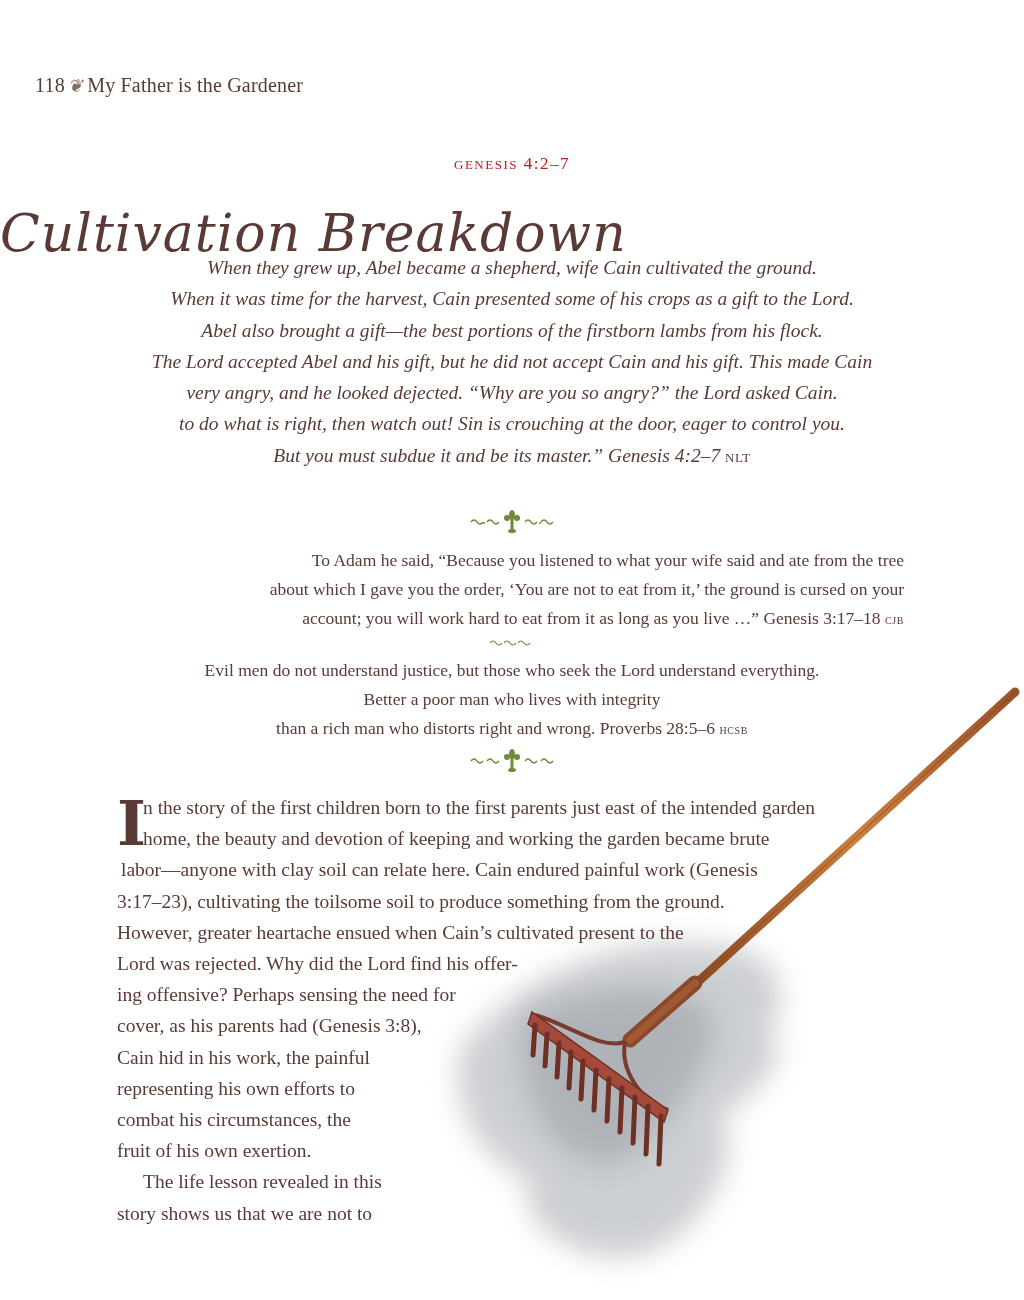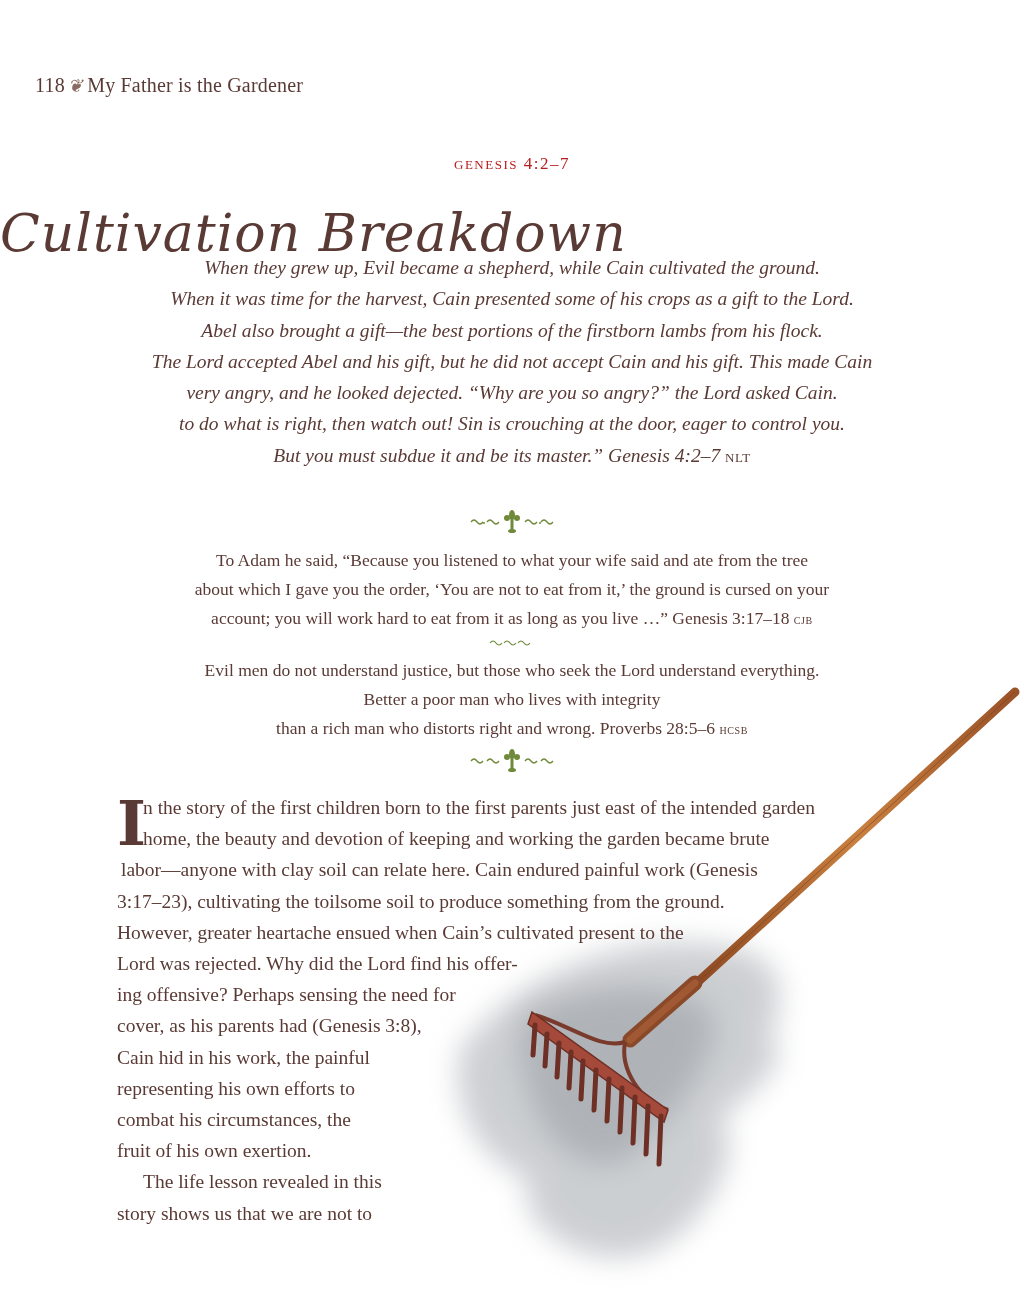--- a/index.html
+++ b/index.html
@@ -60,21 +60,21 @@
 </div>
 
 <div class="ref-heading">
   <span class="sc">Genesis</span>
   <span>4:2–7</span>
 </div>
 
 <h1 class="title">Cultivation Breakdown</h1>
 
 <div class="verse-block">
-  <div>When they grew up, Evil became a shepherd, while Cain cultivated the ground.</div>
+  <div>When they grew up, Abel became a shepherd, wife Cain cultivated the ground.</div>
   <div>When it was time for the harvest, Cain presented some of his crops as a gift to the Lord.</div>
   <div>Abel also brought a gift—the best portions of the firstborn lambs from his flock.</div>
   <div>The Lord accepted Abel and his gift, but he did not accept Cain and his gift. This made Cain</div>
   <div>very angry, and he looked dejected. “Why are you so angry?” the Lord asked Cain.</div>
   <div>to do what is right, then watch out! Sin is crouching at the door, eager to control you.</div>
   <div><span>But you must subdue it and be its master.” Genesis 4:2–7</span> <span class="cite-ver">NLT</span></div>
 </div>
 
 <div class="ornament" style="top:508px;">
   <svg width="90" height="26" viewBox="0 0 90 26">
@@ -89,21 +89,21 @@
         <ellipse cx="40" cy="10" rx="3" ry="3"></ellipse>
         <ellipse cx="50" cy="10" rx="3" ry="3"></ellipse>
       <rect x="43.5" y="8" width="3" height="15"></rect>
         <ellipse cx="45" cy="23" rx="4" ry="2"></ellipse>
       <circle cx="17" cy="15" r="1"></circle>
         <circle cx="73" cy="15" r="1"></circle>
     </g>
   </svg>
 </div>
 
-<div class="quote" style="top:546px;">
+<div class="quote" style="top:546px;text-align:right;">
   <div>To Adam he said, “Because you listened to what your wife said and ate from the tree</div>
   <div>about which I gave you the order, ‘You are not to eat from it,’ the ground is cursed on your</div>
   <div><span>account; you will work hard to eat from it as long as you live …” Genesis 3:17–18</span> <span class="ver">cjb</span></div>
 </div>
 
 <div class="ornament" style="top:634px;">
   <svg width="50" height="14" viewBox="0 0 50 14">
     <g fill="none" stroke="#6f8a3a" stroke-width="1.2">
       <path d="M3 8 q3 -4 6 0 q3 4 6 0"></path>
         <path d="M17 8 q3 -4 6 0 q3 4 6 0"></path>

